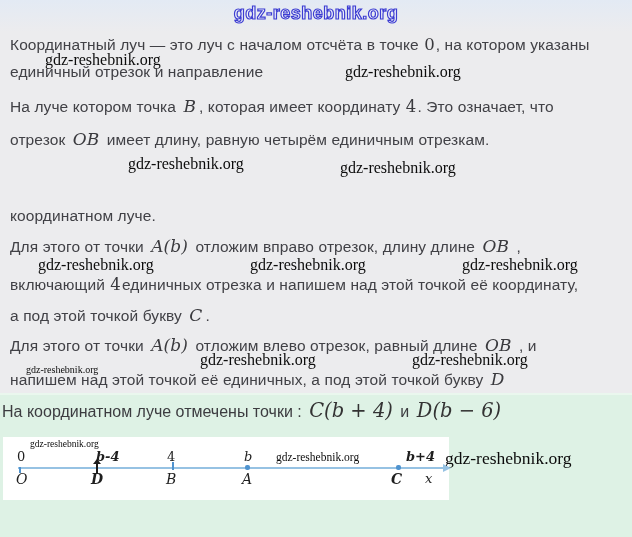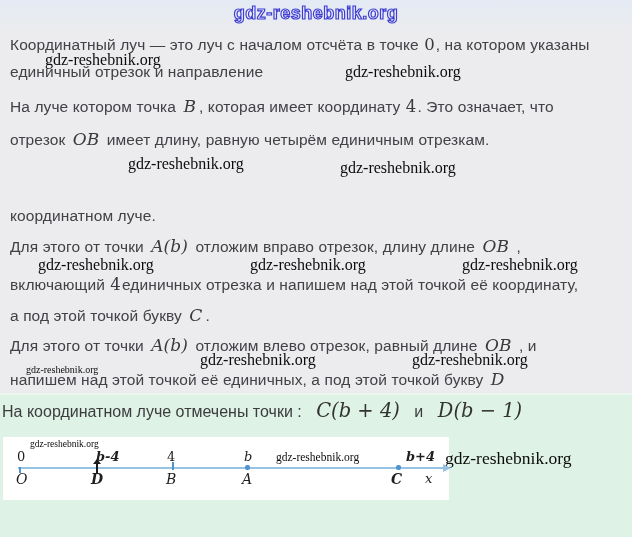--- a/index.html
+++ b/index.html
@@ -9,21 +9,21 @@
     font-family:"Liberation Sans",sans-serif;
   }
   .topband{position:absolute;left:0;top:0;width:632px;height:32px;
     background:linear-gradient(#e3eaf4,#ececee);}
   .line{
     position:absolute;left:10px;white-space:nowrap;
     color:#414146;font-size:15.5px;letter-spacing:.1px;
   }
   .m{font-family:"DejaVu Serif",serif;font-style:italic;font-size:17px;color:#3a3a3e;margin:0 3px;}
   .mu{font-family:"DejaVu Serif",serif;font-size:16.5px;color:#3a3a3e;margin:0 1px;}
-  .mc{font-family:"DejaVu Serif",serif;font-style:italic;font-size:19.5px;color:#333;margin:0 10px;}
+  .mc{font-family:"DejaVu Serif",serif;font-style:italic;font-size:19.5px;color:#333;margin:0 3px;}
   .wm{
     position:absolute;white-space:nowrap;color:#0c0c0c;
     font-family:"Liberation Serif",serif;font-size:16px;
   }
   .wm-outline{
     position:absolute;top:3px;left:50%;transform:translateX(-50%);
     font-family:"Liberation Sans",sans-serif;font-weight:bold;font-size:18px;
     color:rgba(240,243,250,.85);-webkit-text-stroke:1.2px #3d3dd2;
     letter-spacing:.5px;white-space:nowrap;
   }
@@ -73,21 +73,21 @@
   <div class="line" style="top:275px"><span>включающий </span><span class="mu">4</span><span>единичных отрезка и напишем над этой точкой её координату,</span></div>
   <div class="line" style="top:305px"><span>а под этой точкой букву </span><span class="m">C</span><span>.</span></div>
 
   <div class="line" style="top:335px"><span>Для этого от точки </span><span class="m">A(b)</span><span> отложим влево отрезок, равный длине </span><span class="m">OB</span><span> , и</span></div>
   <div class="wm" style="left:200px;top:351px">gdz-reshebnik.org</div>
   <div class="wm" style="left:412px;top:351px">gdz-reshebnik.org</div>
   <div class="wm wm-small" style="left:26px;top:364px">gdz-reshebnik.org</div>
   <div class="line" style="top:369px"><span>напишем над этой точкой её единичных, а под этой точкой букву </span><span class="m">D</span></div>
 
   <div class="greenband"></div>
-  <div class="conclusion"><span>На координатном луче отмечены точки : </span><span class="mc">C(b + 4)</span><span> и </span><span class="mc">D(b − 1)</span></div>
+  <div class="conclusion"><span>На координатном луче отмечены точки : </span><span class="mc">C(b + 4)</span><span> и </span><span class="mc">D(b − 6)</span></div>
 
   <div class="whitebox"></div>
   <div class="wm wm-tiny" style="left:30px;top:439px">gdz-reshebnik.org</div>
   <div class="wm wm-mid" style="left:276px;top:451px">gdz-reshebnik.org</div>
   <div class="wm wm-big" style="left:445px;top:448px">gdz-reshebnik.org</div>
 
   <div class="nl-label-top" style="left:17px">0</div>
   <div class="nl-label-top bd" style="left:96px">b-4</div>
   <div class="nl-label-top" style="left:167px">4</div>
   <div class="nl-label-top it" style="left:244px">b</div>

